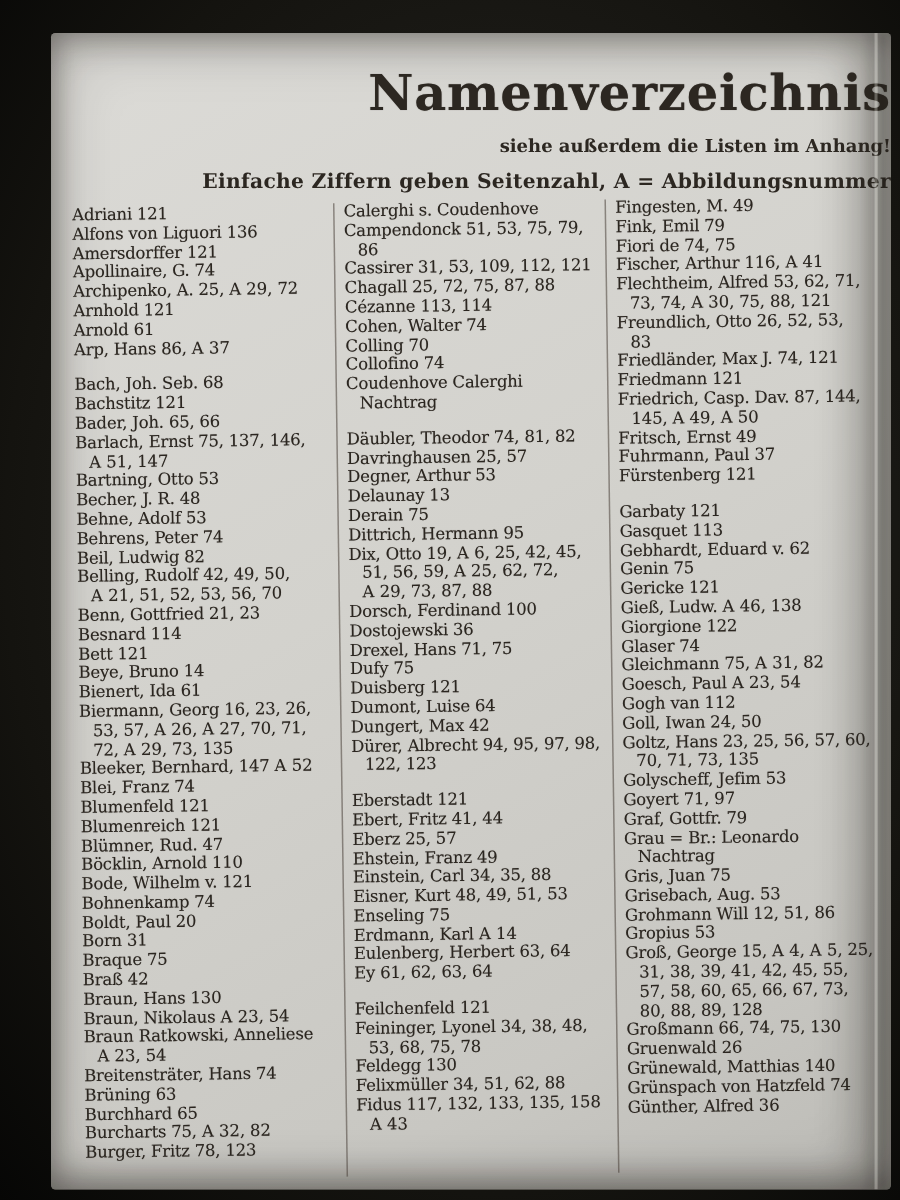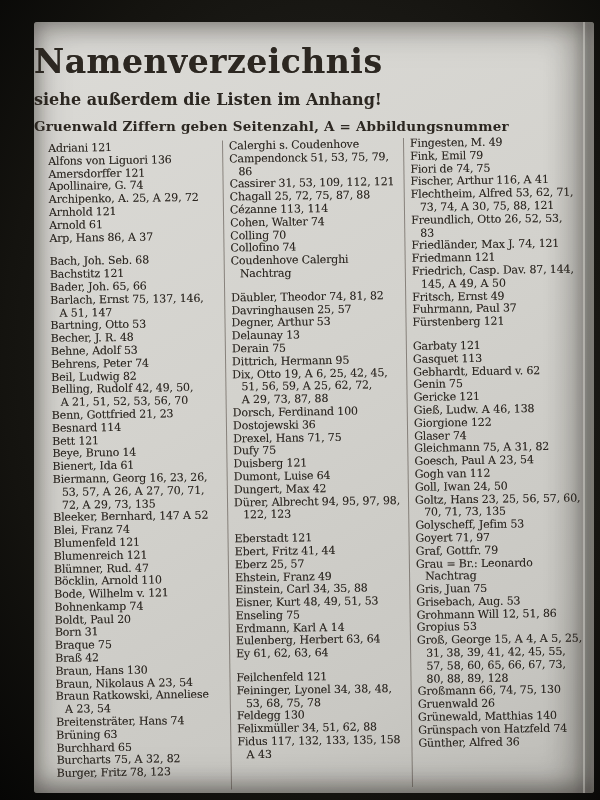--- a/index.html
+++ b/index.html
@@ -18,26 +18,26 @@
       inset -20px 0 30px rgba(20,15,10,.30),
       inset 6px 4px 18px rgba(20,15,10,.18),
       inset 0 -10px 16px rgba(20,15,10,.16);
     overflow:hidden;
   }
   .page-edge{
     position:absolute;top:0;bottom:0;right:9px;width:2px;
     background:rgba(250,250,245,.28);
     box-shadow:-4px 0 6px rgba(0,0,0,.18), 4px 0 5px rgba(0,0,0,.35);
   }
-  .header{ text-align:left; color:#2c2721; }
+  .header{ text-align:right; color:#2c2721;margin-left:48px; }
   .title{
     margin-top:20px; font-size:33px; font-weight:bold; letter-spacing:.5px;
     text-shadow:0 0 .6px rgba(44,39,33,.55);
   }
-  .subtitle{ margin-top:9px; font-size:16px; font-weight:bold; }
+  .subtitle{ margin-top:9px; font-size:12px; font-weight:bold; }
   .note{ margin-top:9px; font-size:13.5px; font-weight:bold; letter-spacing:.2px; }
   .cols{
     display:flex; align-items:stretch;
     margin:9px 10px 0 8px;
     transform:rotate(-0.8deg); transform-origin:0 0;
     color:#2b2620;
   }
   .col{ flex:1 1 0; min-width:0; padding:0 7px 0 6px; }
   .col + .col{ border-left:1px solid rgba(72,64,56,.55); }
   .section{ margin-bottom:11px; }
@@ -50,21 +50,21 @@
 </style>
 </head>
 <body>
 
 <div class="photo-frame">
   <div class="page">
 
     <div class="header">
       <div class="title">Namenverzeichnis</div>
       <div class="subtitle">siehe außerdem die Listen im Anhang!</div>
-      <div class="note">Gruenwald Ziffern geben Seitenzahl, A = Abbildungsnummer</div>
+      <div class="note">Einfache Ziffern geben Seitenzahl, A = Abbildungsnummer</div>
     </div>
 
     <div class="cols">
       <div class="col">
           <div class="section">
             <div class="entry">Adriani 121</div>
             <div class="entry">Alfons von Liguori 136</div>
             <div class="entry">Amersdorffer 121</div>
             <div class="entry">Apollinaire, G. 74</div>
             <div class="entry">Archipenko, A. 25, <b>A&nbsp;29</b>, 72</div>

